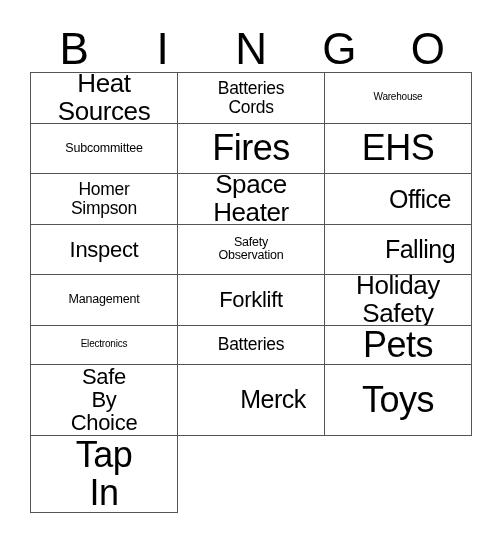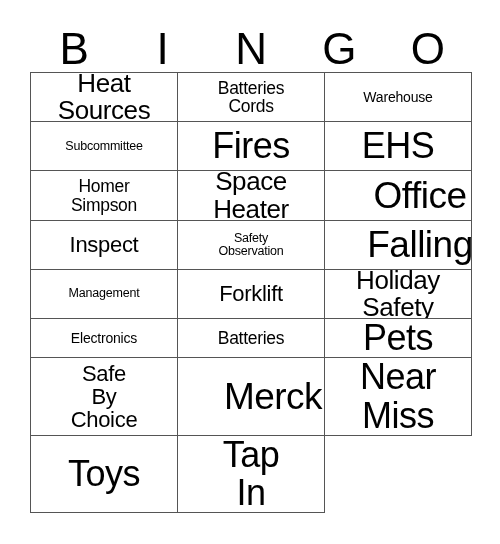--- a/index.html
+++ b/index.html
@@ -76,25 +76,25 @@
     display: block;
     width: 100%;
     text-align: center;
     color: #000000;
     white-space: pre-line;
     line-height: 1.06;
   }
 
   
   .size-xxl .cell-text { font-size: 36px; letter-spacing: -0.5px; }
-  .size-xl  .cell-text { font-size: 37px; letter-spacing: -0.5px; padding-left: 44px; }
+  .size-xl  .cell-text { font-size: 25px; letter-spacing: -0.5px; padding-left: 44px; }
   .size-l   .cell-text { font-size: 26px; letter-spacing: -0.4px; }
   .size-m   .cell-text { font-size: 22px; letter-spacing: -0.3px; }
   .size-s   .cell-text { font-size: 17.5px; letter-spacing: -0.3px; }
-  .size-xs  .cell-text { font-size: 14px; letter-spacing: -0.2px; }
+  .size-xs  .cell-text { font-size: 10px; letter-spacing: -0.2px; }
   .size-xxs .cell-text { font-size: 12.5px; letter-spacing: -0.2px; }
 </style>
 </head>
 <body>
 
 <div id="card">
 
   <div id="header-row">
       <div class="header-letter">B</div>
       <div class="header-letter">I</div>
@@ -166,24 +166,20 @@
       </div>
       <div class="cell size-m">
         <span class="cell-text">Safe
 By
 Choice</span>
       </div>
       <div class="cell size-xl">
         <span class="cell-text">Merck</span>
       </div>
       <div class="cell size-xxl">
-        <span class="cell-text">Near
-Miss</span>
-      </div>
-      <div class="cell size-xxl">
         <span class="cell-text">Toys</span>
       </div>
       <div class="cell size-xxl">
         <span class="cell-text">Tap
 In</span>
       </div>
     </div>
 
 </div>
 

